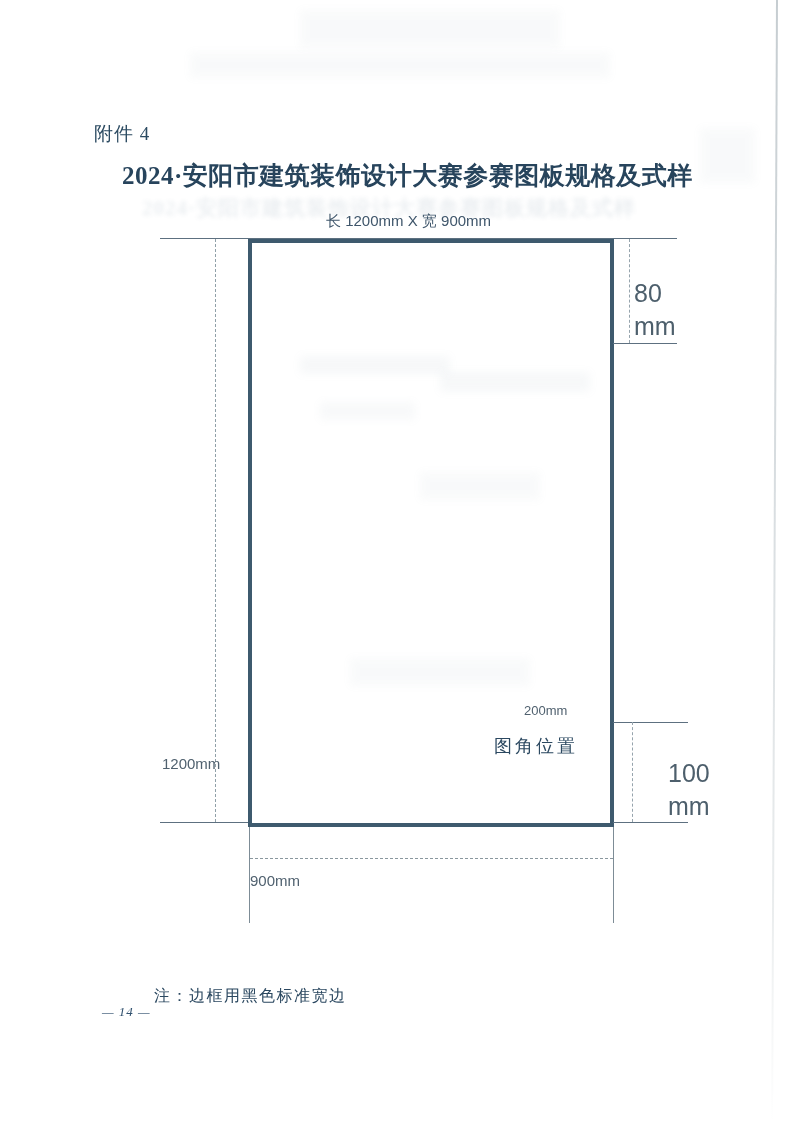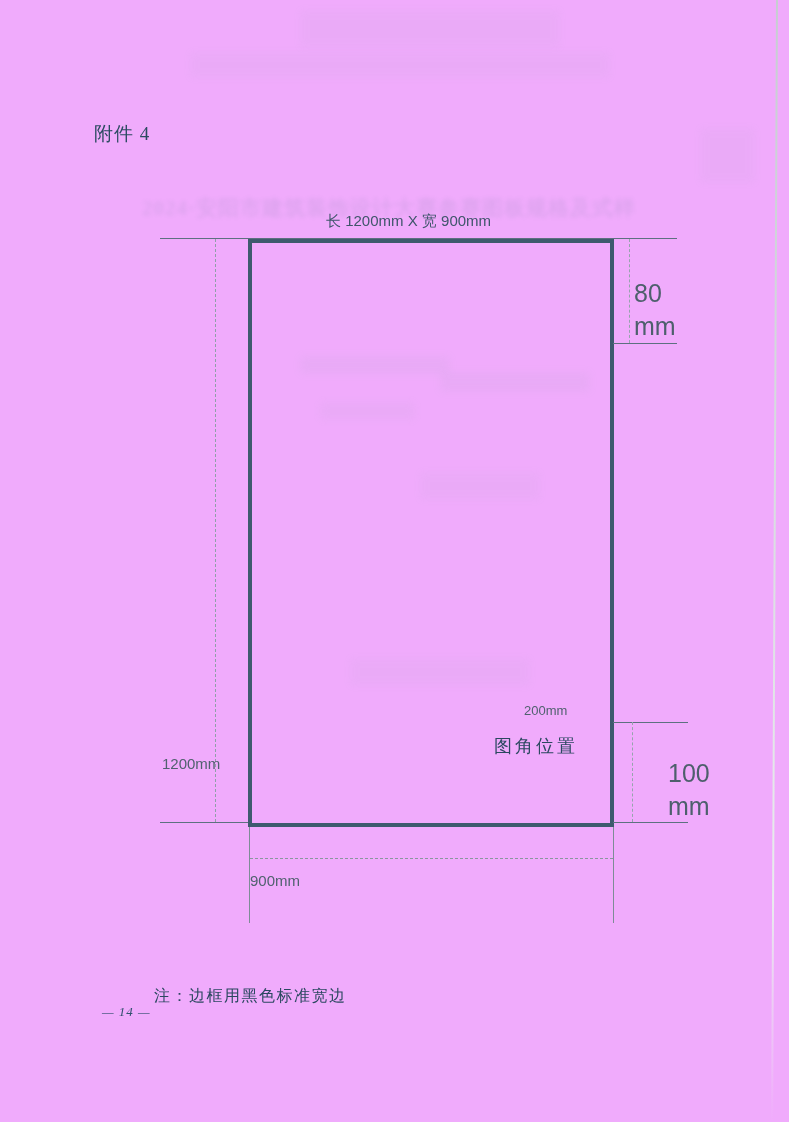--- a/index.html
+++ b/index.html
@@ -1,19 +1,19 @@
 <!DOCTYPE html>
 <html><head>
 <meta charset="utf-8">
 <style>
   html,body{margin:0;padding:0;background:#e8e8e8;}
   #page{
     position:relative;
     width:789px;height:1122px;
-    background:#f0abfc;
+    background:#ffffff;
     overflow:hidden;
     font-family:"Liberation Serif","DejaVu Serif",serif;
     color:#2b4a61;
   }
   .abs{position:absolute;}
   
   .attachment{left:94px;top:121px;font-size:19px;letter-spacing:1px;}
   .main-title{left:122px;top:159px;margin:0;font-size:25px;font-weight:bold;
               letter-spacing:.5px;white-space:nowrap;color:#27445c;}
   .ghost-title{left:142px;top:194px;font-size:21px;font-weight:bold;white-space:nowrap;
@@ -75,20 +75,21 @@
   <div class="abs smudge sm3"></div>
   <div class="abs smudge sm4"></div>
   <div class="abs smudge sm5"></div>
   <div class="abs smudge sm6"></div>
   <div class="abs smudge sm7"></div>
   <div class="abs smudge sm8"></div>
   <div class="abs scan-edge"></div>
 
   <div class="abs attachment">附件 4</div>
   <div class="abs ghost-title">2024·安阳市建筑装饰设计大赛参赛图板规格及式样</div>
+  <h1 class="abs main-title">2024·安阳市建筑装饰设计大赛参赛图板规格及式样</h1>
   <div class="abs size-label">长 1200mm X 宽 900mm</div>
 
   <div class="abs hline line-top"></div>
   <div class="abs vdash dashdot-left"></div>
   <div class="abs hline line-bottom-left"></div>
 
   <div class="abs board-rect"></div>
 
   <div class="abs lbl-sans lbl-200">200mm</div>
   <div class="abs corner-label">图角位置</div>

